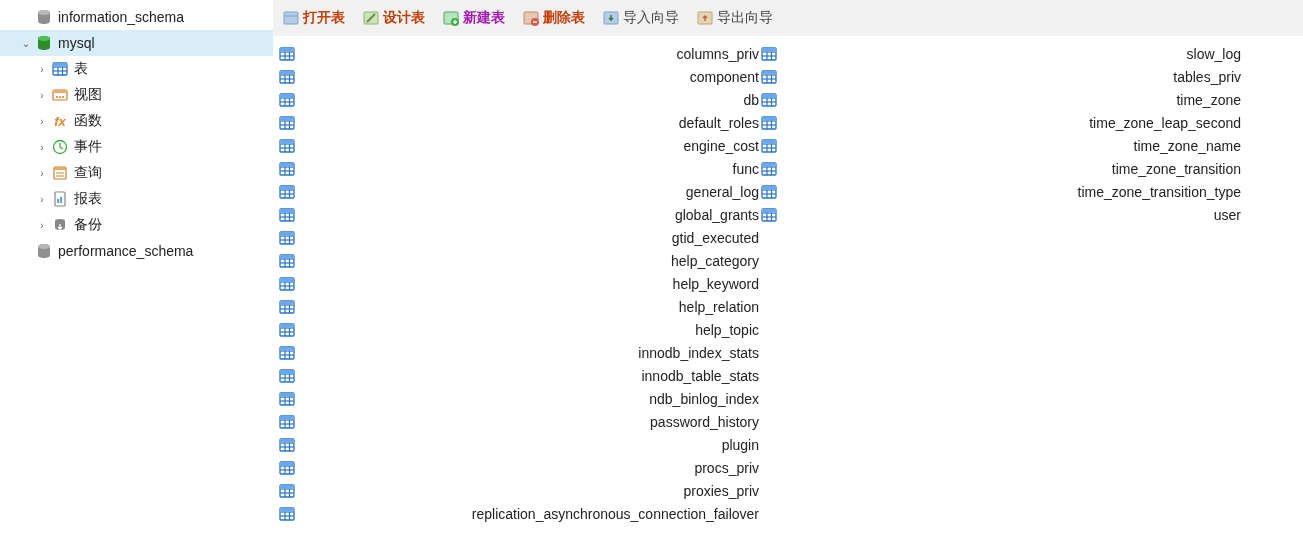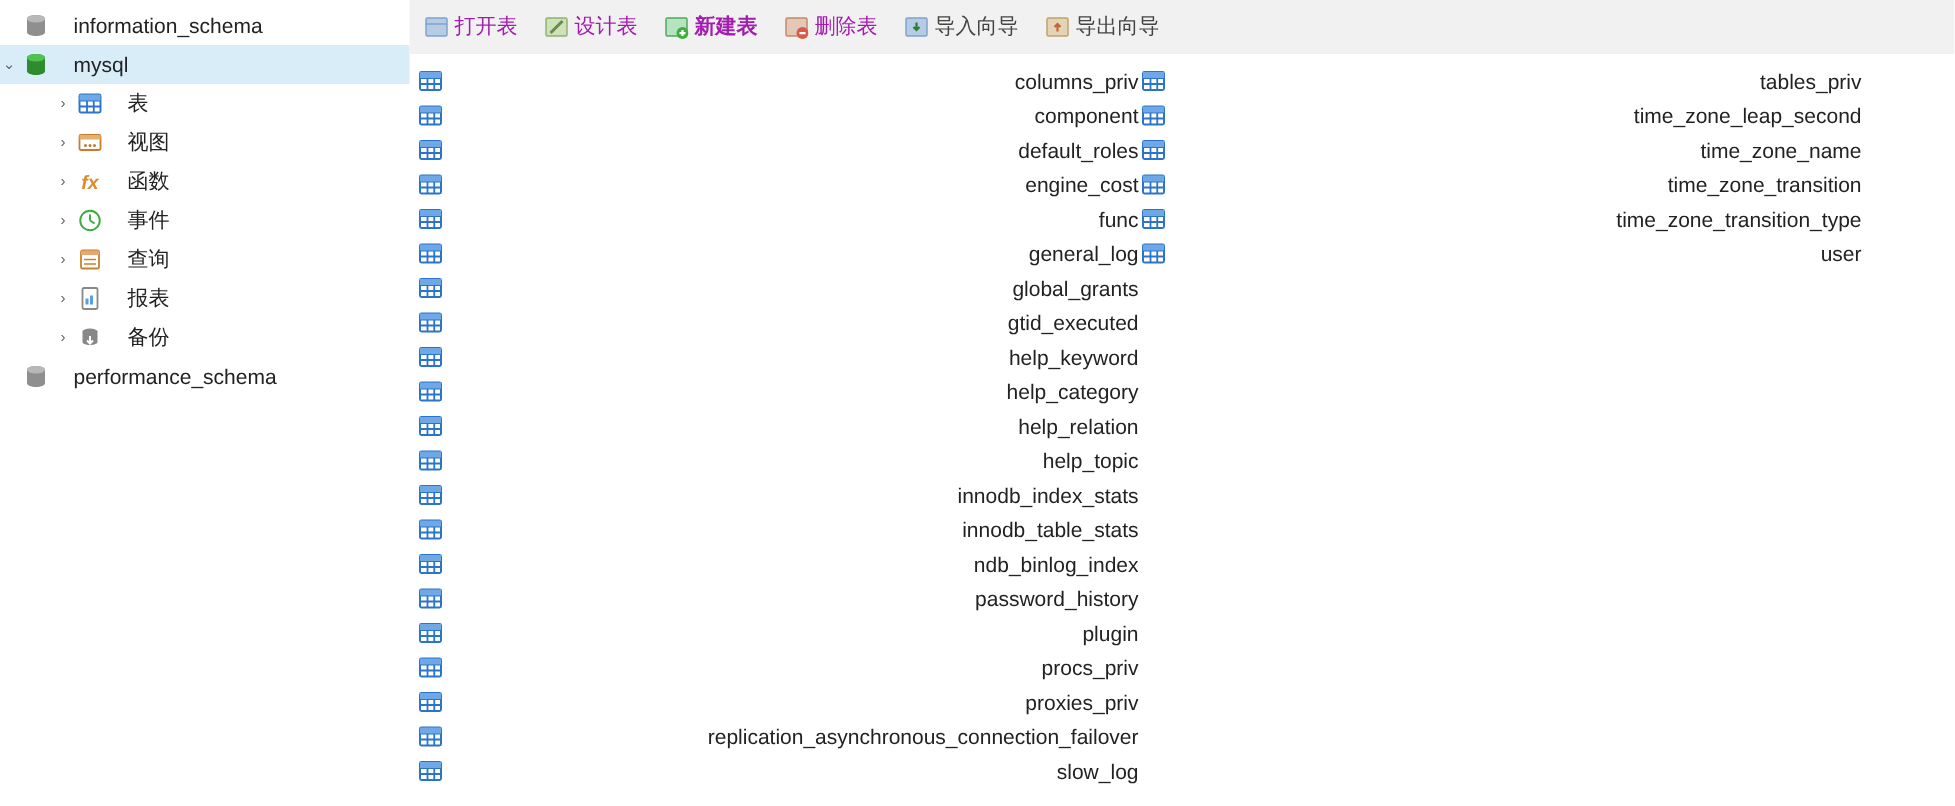--- a/index.html
+++ b/index.html
@@ -22,37 +22,37 @@
   .sidebar {
     width: 273px;
     flex: 0 0 273px;
     padding-top: 4px;
     box-sizing: border-box;
   }
   .tree-row {
     display: flex;
     align-items: center;
     height: 26px;
-    padding-left: 0;
+    padding-left: 20px;
     cursor: pointer;
   }
   .tree-row.selected {
     background: #d9edf9;
   }
   .tree-row .arrow {
     width: 12px;
     text-align: center;
     color: #666;
     font-size: 10px;
     margin-right: 3px;
   }
   .tree-row .icon {
     width: 18px;
     height: 18px;
-    margin-right: 16px;
+    margin-right: 5px;
     display: flex;
     align-items: center;
     justify-content: center;
   }
   .child .tree-row { padding-left: 36px; }
   .tree-label { white-space: nowrap; }
 
   
   .main {
     flex: 1;
@@ -69,21 +69,21 @@
     font-size: 14px;
     color: #444;
   }
   .toolbar .btn {
     display: flex;
     align-items: center;
     gap: 4px;
     padding: 2px 4px;
     cursor: pointer;
   }
-  .toolbar .btn.disabled { color: #a21caf; }
+  .toolbar .btn.disabled { color: #c2410c; font-weight: bold; }
   .toolbar .btn.bold { font-weight: bold; color: #a21caf; }
   .toolbar .btn .ticon {
     width: 16px; height:16px;
     display:flex;align-items:center;justify-content:center;
   }
 
   .content {
     flex: 1;
     overflow: hidden;
     position: relative;
@@ -362,20 +362,28 @@
               </svg>
             </span>
             <span>component</span>
           </div>
           <div class="tbl-item">
             <span class="ticon">
               <svg width="16" height="16">
                 <use href="#ic-table"></use>
               </svg>
             </span>
+            <span>db</span>
+          </div>
+          <div class="tbl-item">
+            <span class="ticon">
+              <svg width="16" height="16">
+                <use href="#ic-table"></use>
+              </svg>
+            </span>
             <span>default_roles</span>
           </div>
           <div class="tbl-item">
             <span class="ticon">
               <svg width="16" height="16">
                 <use href="#ic-table"></use>
               </svg>
             </span>
             <span>engine_cost</span>
           </div>
@@ -410,36 +418,36 @@
               </svg>
             </span>
             <span>gtid_executed</span>
           </div>
           <div class="tbl-item">
             <span class="ticon">
               <svg width="16" height="16">
                 <use href="#ic-table"></use>
               </svg>
             </span>
+            <span>help_category</span>
+          </div>
+          <div class="tbl-item">
+            <span class="ticon">
+              <svg width="16" height="16">
+                <use href="#ic-table"></use>
+              </svg>
+            </span>
             <span>help_keyword</span>
           </div>
           <div class="tbl-item">
             <span class="ticon">
               <svg width="16" height="16">
                 <use href="#ic-table"></use>
               </svg>
             </span>
-            <span>help_category</span>
-          </div>
-          <div class="tbl-item">
-            <span class="ticon">
-              <svg width="16" height="16">
-                <use href="#ic-table"></use>
-              </svg>
-            </span>
             <span>help_relation</span>
           </div>
           <div class="tbl-item">
             <span class="ticon">
               <svg width="16" height="16">
                 <use href="#ic-table"></use>
               </svg>
             </span>
             <span>help_topic</span>
           </div>
@@ -515,20 +523,28 @@
             </span>
             <span>slow_log</span>
           </div>
           <div class="tbl-item">
             <span class="ticon">
               <svg width="16" height="16">
                 <use href="#ic-table"></use>
               </svg>
             </span>
             <span>tables_priv</span>
+          </div>
+          <div class="tbl-item">
+            <span class="ticon">
+              <svg width="16" height="16">
+                <use href="#ic-table"></use>
+              </svg>
+            </span>
+            <span>time_zone</span>
           </div>
           <div class="tbl-item">
             <span class="ticon">
               <svg width="16" height="16">
                 <use href="#ic-table"></use>
               </svg>
             </span>
             <span>time_zone_leap_second</span>
           </div>
           <div class="tbl-item">

